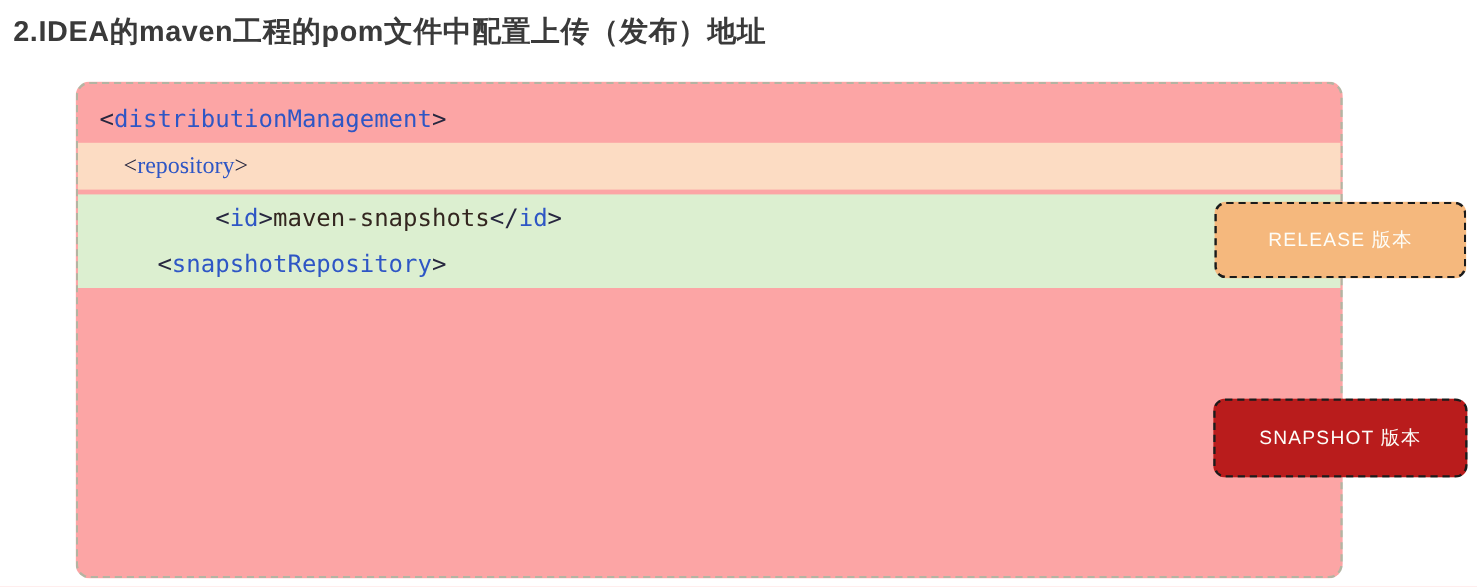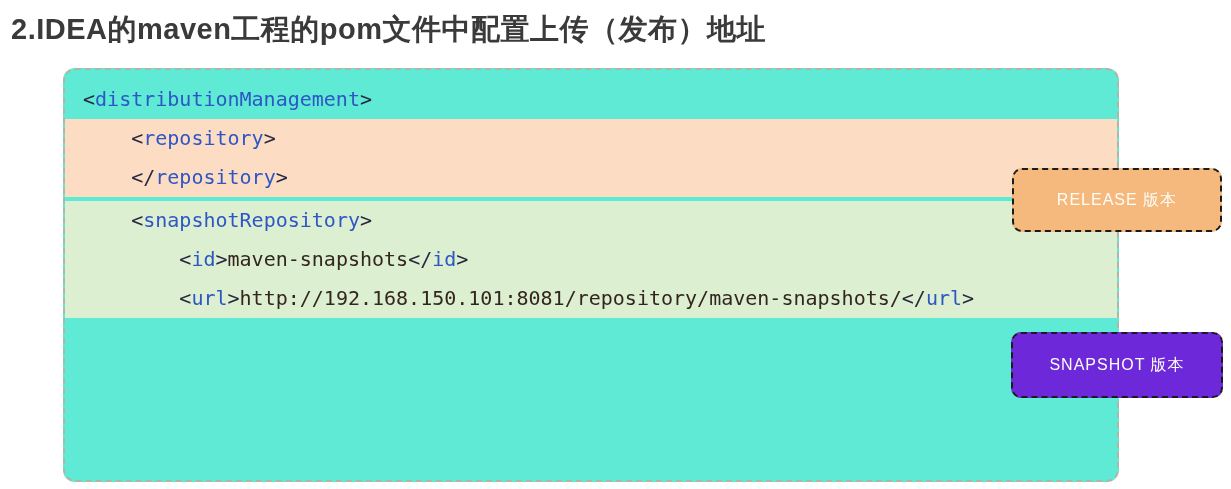--- a/index.html
+++ b/index.html
@@ -3,65 +3,63 @@
 <meta charset="utf-8">
 <style>
   html,body{margin:0;padding:0;}
   body{
     width:1231px;height:489px;background:#ffffff;
     font-family:"Liberation Sans",sans-serif;
     position:relative;overflow:hidden;
   }
   .page-title{
     position:absolute;left:11px;top:10px;margin:0;
-    font-size:29px;font-weight:700;color:#3a3a3a;
+    font-size:24px;font-weight:700;color:#3a3a3a;
     letter-spacing:0.5px;white-space:nowrap;
   }
   .code-block{
     position:absolute;left:63px;top:68px;width:1052px;height:397px;
-    background:#5eead4;
+    background:#fca5a5;
     border:2px dashed #b4b4a2;border-radius:12px;
     padding:10px 0 3px 0;
     font-family:"DejaVu Sans Mono","Liberation Mono",monospace;
     font-size:20px;color:#33261f;
   }
   .code-line{
     height:39px;line-height:39px;white-space:pre;padding-left:18px;
     overflow:hidden;
   }
   .code-section{margin:0;}
-  .code-section.release{background:#fcdcc3;margin:0 0 4px 0;}
+  .code-section.release{background:#fcdcc3;margin:0 0 4px 0;font-family:Liberation Serif, serif;}
   .code-section.snapshot{background:#dcefd0;margin:0;}
   .tg{color:#2e56c5;}
   .br{color:#27273f;}
   .badge{
     position:absolute;z-index:5;
     display:flex;align-items:center;justify-content:center;
     color:#fdfdf8;font-size:16px;letter-spacing:1px;white-space:nowrap;
     border:2px dashed #1b1b1b;border-radius:10px;
     font-family:"Liberation Sans",sans-serif;
   }
   .badge-release{left:1012px;top:168px;width:206px;height:60px;background:#f5b87d;}
-  .badge-snapshot{left:1011px;top:332px;width:208px;height:62px;background:#6d28d9;}
+  .badge-snapshot{left:1011px;top:332px;width:208px;height:62px;background:#b91c1c;}
 </style>
 </head>
 <body>
 
 <h1 class="page-title">2.IDEA的maven工程的pom文件中配置上传（发布）地址</h1>
 
 <div class="code-block" id="code-block">
     <div class="code-section plain">
       <div class="code-line"><span class="br">&lt;</span><span class="tg">distributionManagement</span><span class="br">&gt;</span></div>
     </div>
     <div class="code-section release">
       <div class="code-line">    <span class="br">&lt;</span><span class="tg">repository</span><span class="br">&gt;</span></div>
-      <div class="code-line">    <span class="br">&lt;/</span><span class="tg">repository</span><span class="br">&gt;</span></div>
     </div>
     <div class="code-section snapshot">
+      <div class="code-line">        <span class="br">&lt;</span><span class="tg">id</span><span class="br">&gt;</span>maven-snapshots<span class="br">&lt;/</span><span class="tg">id</span><span class="br">&gt;</span></div>
       <div class="code-line">    <span class="br">&lt;</span><span class="tg">snapshotRepository</span><span class="br">&gt;</span></div>
-      <div class="code-line">        <span class="br">&lt;</span><span class="tg">id</span><span class="br">&gt;</span>maven-snapshots<span class="br">&lt;/</span><span class="tg">id</span><span class="br">&gt;</span></div>
-      <div class="code-line">        <span class="br">&lt;</span><span class="tg">url</span><span class="br">&gt;</span>http://192.168.150.101:8081/repository/maven-snapshots/<span class="br">&lt;/</span><span class="tg">url</span><span class="br">&gt;</span></div>
     </div>
   </div>
 
 <div class="badge badge-release">RELEASE 版本</div>
 
 <div class="badge badge-snapshot">SNAPSHOT 版本</div>
 
 </body></html>

